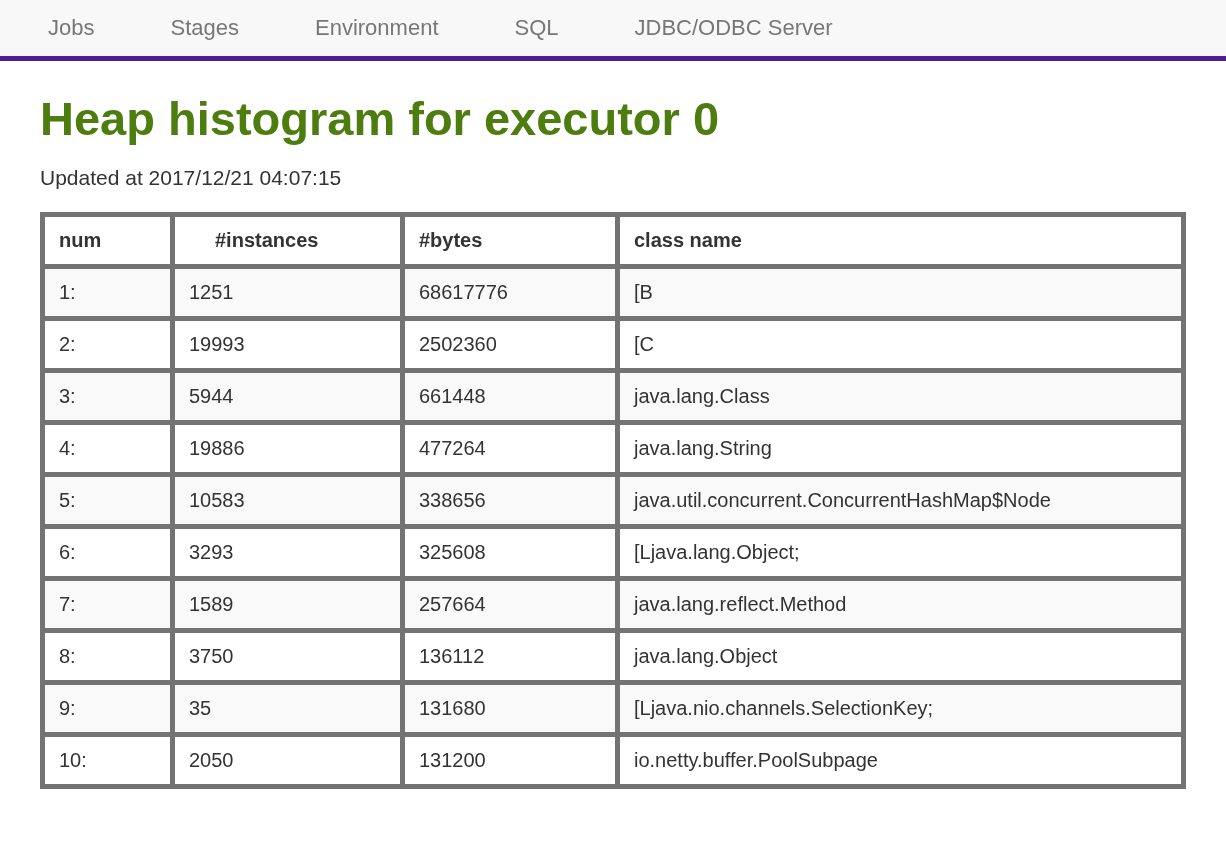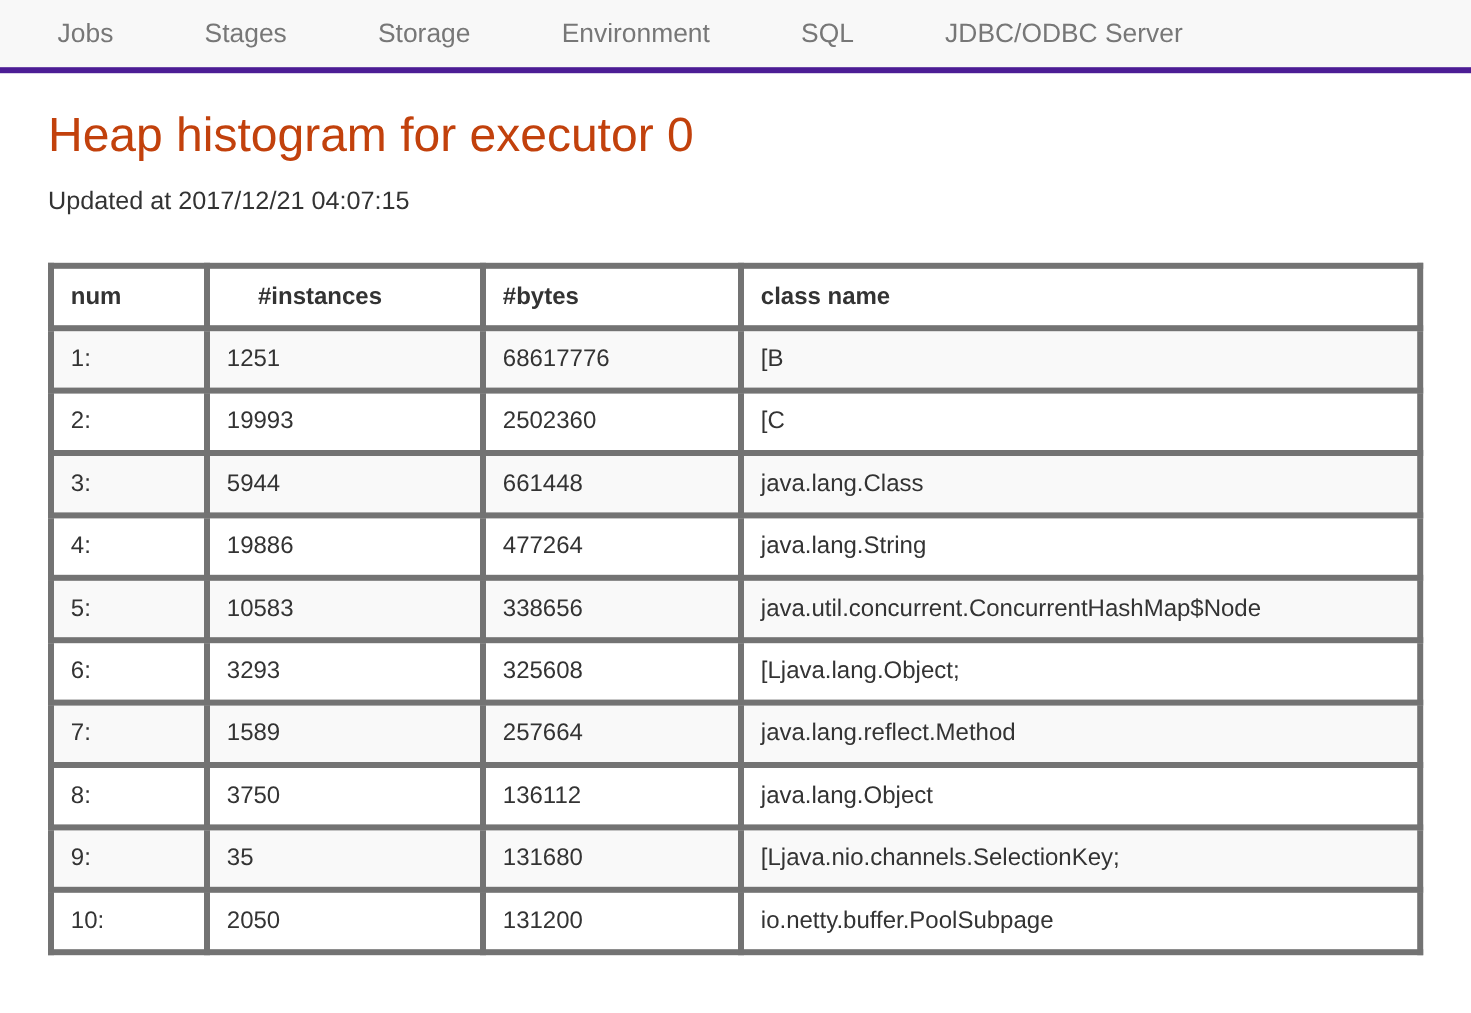--- a/index.html
+++ b/index.html
@@ -35,30 +35,30 @@
       display: inline-block;
     }
     .navbar li.active a {
       background: #e7e7e7;
       color: #555;
     }
     .content {
       padding: 20px 40px;
     }
     h1.page-title {
-      font-size: 40px;
-      font-weight: 400;
-      color: #c2410c;
+      font-size: 47px;
+      font-weight: 700;
+      color: #4d7c0f;
       margin-bottom: 20px;
       margin-top: 10px;
     }
     .updated-text {
       font-size: 21px;
       color: #333;
-      margin-bottom: 39px;
+      margin-bottom: 22px;
     }
     table {
       border-collapse: collapse;
       width: 100%;
       font-size: 20px;
     }
     table th, table td {
       border: 5px solid #737373;
       padding: 12px 14px;
       text-align: left;
@@ -85,21 +85,20 @@
       width: 215px;
     }
   </style>
 </head>
 <body>
 
 <nav class="navbar">
   <ul id="nav-tabs">
       <li><a href="#">Jobs</a></li>
       <li><a href="#">Stages</a></li>
-      <li><a href="#">Storage</a></li>
       <li><a href="#">Environment</a></li>
       <li><a href="#">SQL</a></li>
       <li><a href="#">JDBC/ODBC Server</a></li>
     </ul>
 </nav>
 
 <div class="content">
   <h1 class="page-title">Heap histogram for executor 0</h1>
   <div class="updated-text">Updated at 2017/12/21 04:07:15</div>
 

